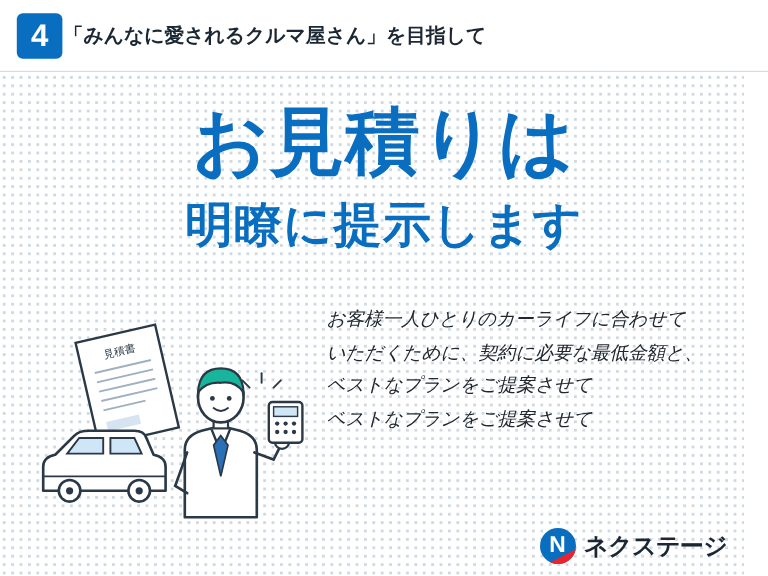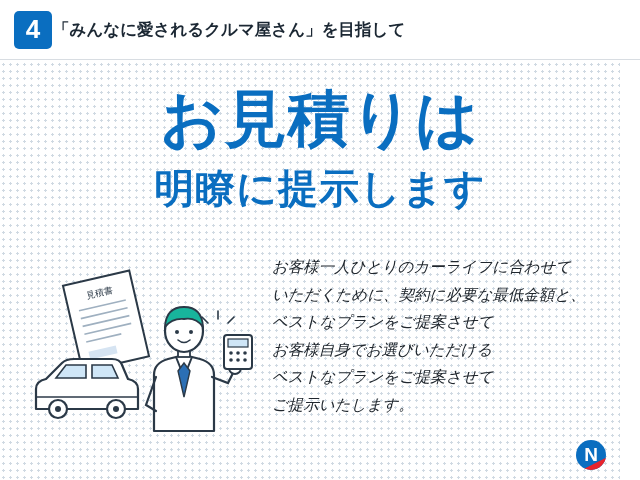--- a/index.html
+++ b/index.html
@@ -181,23 +181,21 @@
 
     <div class="headline">
       <span class="line1">お見積りは</span>
       <span class="line2">明瞭に提示します</span>
     </div>
 
     <div class="paragraph">
       <span class="pline">お客様一人ひとりのカーライフに合わせて</span>
       <span class="pline">いただくために、契約に必要な最低金額と、</span>
       <span class="pline">ベストなプランをご提案させて</span>
-      <span class="pline">お客様自身でお選びいただける</span>
       <span class="pline">ベストなプランをご提案させて</span>
-      <span class="pline">ご提示いたします。</span>
     </div>
 
     <div class="illustration">
       <svg viewBox="0 0 240 175" width="240" height="175" xmlns="http://www.w3.org/2000/svg">
 
         <g transform="rotate(-13 78 62)">
           <rect x="44" y="18" width="68" height="88" fill="#ffffff" stroke="#2b3947" stroke-width="2"></rect>
           <text x="78" y="36" font-family="'Liberation Sans', sans-serif" font-size="9" fill="#2b3947" text-anchor="middle">見積書</text>
           <line x1="54" y1="46" x2="102" y2="46" stroke="#9fb0c0" stroke-width="1.6"></line>
           <line x1="54" y1="54" x2="102" y2="54" stroke="#9fb0c0" stroke-width="1.6"></line>
@@ -260,16 +258,17 @@
           <line x1="200" y1="64" x2="206" y2="58"></line>
           <line x1="180" y1="64" x2="174" y2="58"></line>
         </g>
       </svg>
     </div>
 
     <div class="footer-logo">
       <div class="logo-mark">
         <span>N</span>
       </div>
+      <div class="logo-text">ネクステージ</div>
     </div>
 
   </div>
 </div>
 
 </body></html>

